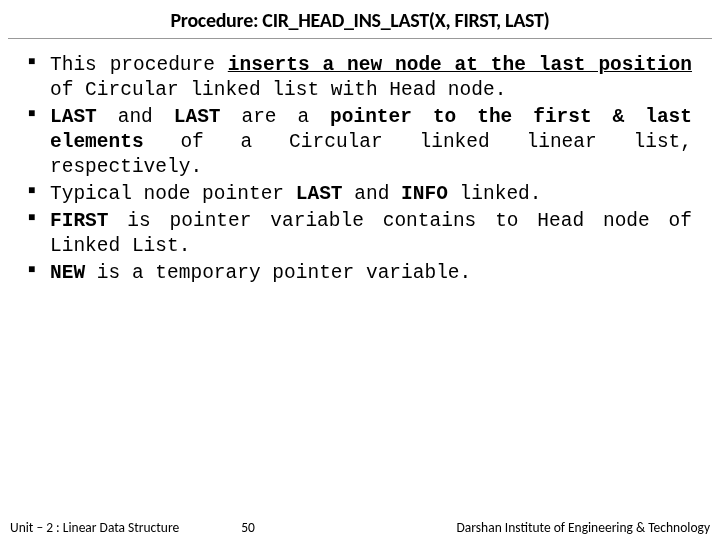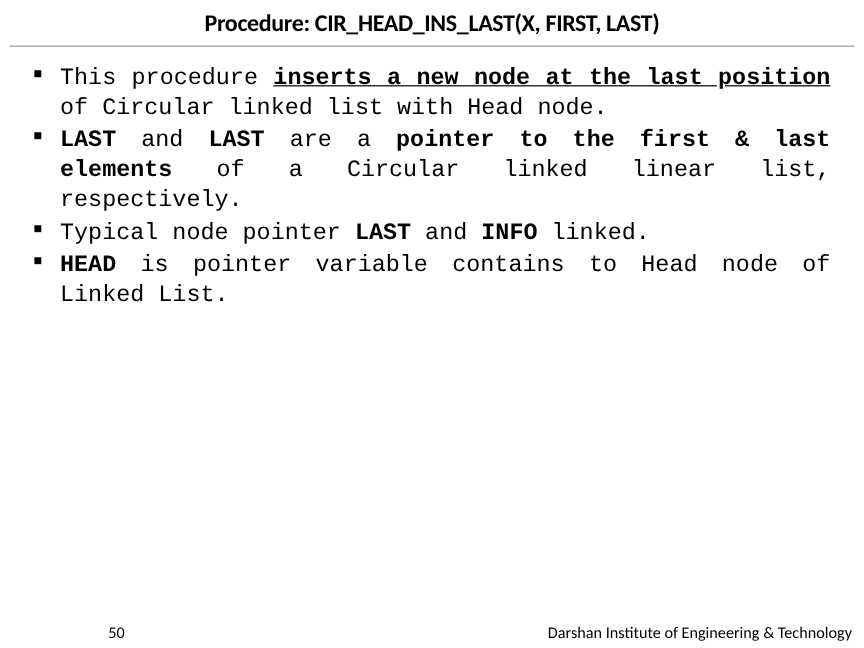--- a/index.html
+++ b/index.html
@@ -8,21 +8,21 @@
   .title-wrap { padding: 8px 12px 6px 12px; border-bottom: 1px solid #999; margin: 0 8px; }
   .title { font-size: 20px; font-weight: 700; letter-spacing: -0.3px; text-align: center; }
   .body { flex: 1; padding: 14px 28px 0 28px; }
   ul.bullets { list-style: none; }
   ul.bullets > li { position: relative; padding-left: 22px; font-size: 19.5px; line-height: 1.28; margin-bottom: 2px; text-align: justify; font-family: Liberation Mono, monospace; }
   ul.bullets > li::before { content: "■"; position: absolute; left: 0; top: 2px; font-size: 12px; color: #000; }
   .b { font-weight: 700; }
   .u { text-decoration: underline; }
   .footer { position: absolute; left: 0; bottom: 0; width: 100%; height: 26px; display: flex; align-items: center; font-size: 13.5px; padding: 0 10px; }
   .footer-left { flex: 0 0 auto; }
-  .footer-mid { flex: 0 0 auto; width: 50px; text-align: center; margin-left: 62px; }
+  .footer-mid { flex: 0 0 auto; width: 50px; text-align: left; margin-left: 62px; }
   .footer-right { flex: 1; text-align: right; padding-left: 10px; }
 </style>
 </head>
 <body>
 
 <div class="slide">
   <div class="title-wrap">
     <div class="title">Procedure: CIR_HEAD_INS_LAST(X, FIRST, LAST)</div>
   </div>
 
@@ -36,24 +36,28 @@
 
       <li>
         <span class="b">LAST</span><span> and </span><span class="b">LAST</span><span> are a </span><span class="b">pointer to the first &amp; last elements</span><span> of a Circular linked linear list, respectively.</span>
       </li>
 
       <li>
         <span>Typical node pointer </span><span class="b">LAST</span><span> and </span><span class="b">INFO</span><span> linked.</span>
       </li>
 
       <li>
-        <span class="b">HEAD</span><span> is pointer variable contains to Head node of Linked List.</span>
+        <span class="b">FIRST</span><span> is pointer variable contains to Head node of Linked List.</span>
       </li>
 
+      <li>
+        <span class="b">NEW</span><span> is a temporary pointer variable.</span>
+      </li>
 
     </ul>
   </div>
 
   <div class="footer">
+    <div class="footer-left">Unit – 2 : Linear Data Structure</div>
     <div class="footer-mid">50</div>
     <div class="footer-right">Darshan Institute of Engineering &amp; Technology</div>
   </div>
 </div>
 
 </body></html>

